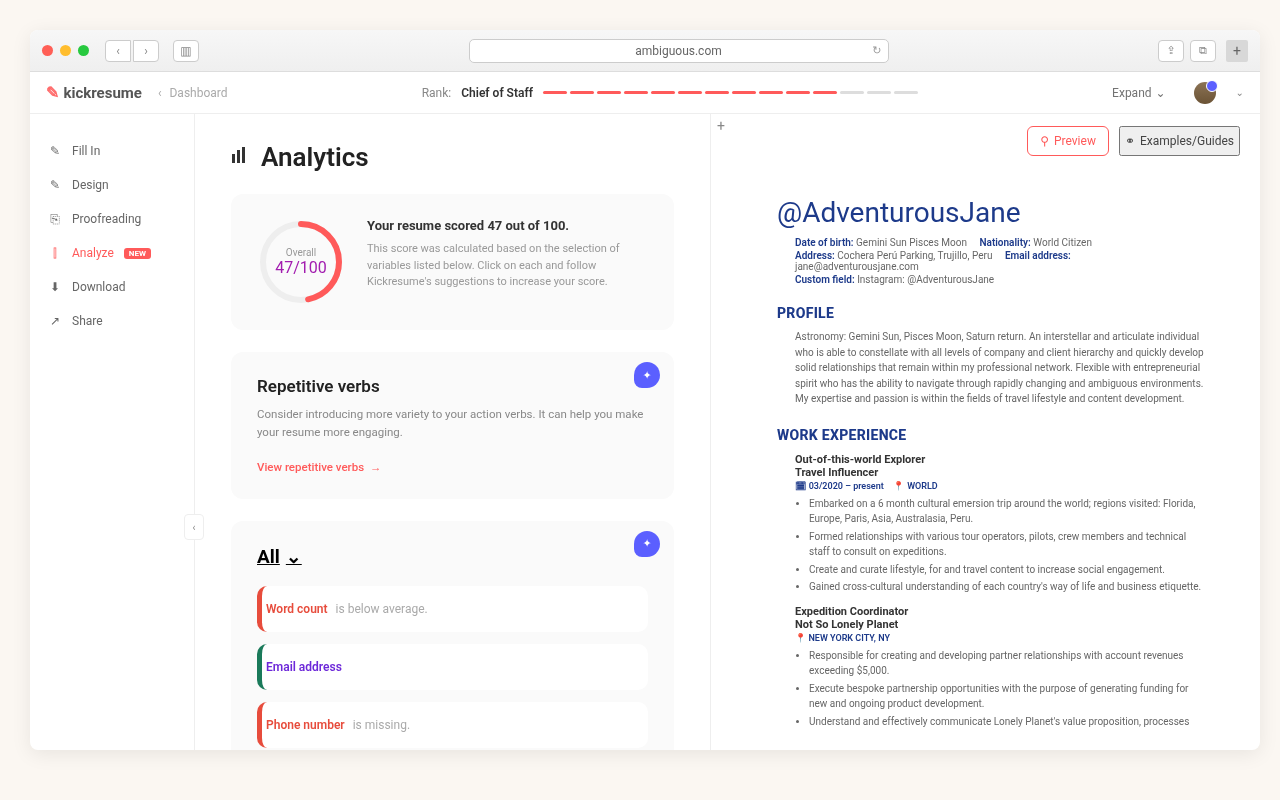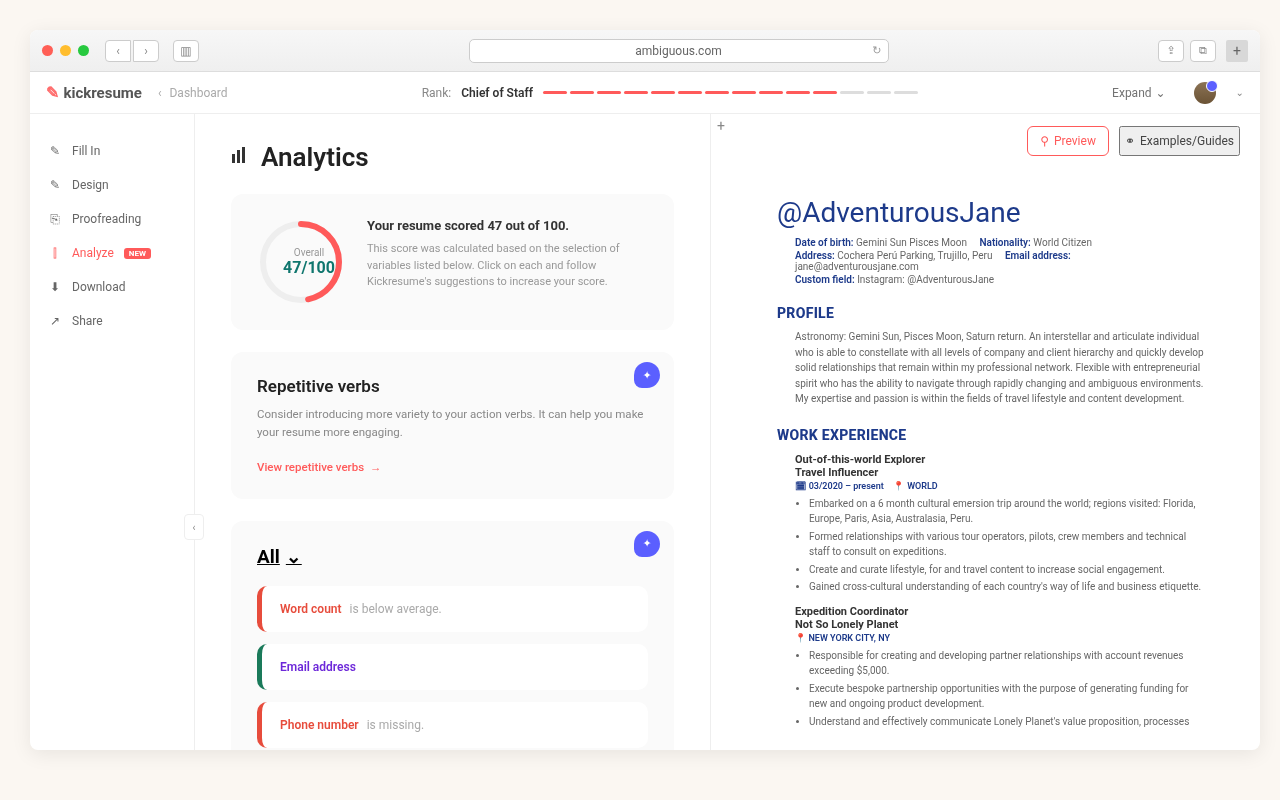--- a/index.html
+++ b/index.html
@@ -48,35 +48,35 @@
   .main { flex:1; display:flex; overflow:hidden;}
   .left-pane { width:515px; padding:28px 36px 0 36px; overflow-y:auto;}
   .page-title { display:flex; align-items:center; gap:12px; margin-bottom:22px;}
   .page-title h1 { font-size:26px; font-weight:600; color:#222;}
   .chart-icon { font-size:18px; color:#333;}
 
   .card { background:#fafafa; border-radius:12px; padding:24px 26px; margin-bottom:22px; position:relative;}
   .score-card { display:flex; gap:22px; align-items:flex-start;}
   .gauge { width:88px; height:88px; position:relative;}
   .gauge svg { transform:rotate(-90deg);}
-  .gauge-label { position:absolute; top:0; left:8px; width:100%; height:100%; display:flex; flex-direction:column; align-items:center; justify-content:center;}
+  .gauge-label { position:absolute; top:0; left:0; width:100%; height:100%; display:flex; flex-direction:column; align-items:center; justify-content:center;}
   .gauge-label .ov { font-size:10px; color:#999;}
-  .gauge-label .sc { font-size:16px; font-weight:700; color:#0f766e;}
+  .gauge-label .sc { font-size:16px; font-weight:400; color:#a21caf;}
   .score-text h3 { font-size:13px; font-weight:700; color:#333; margin-bottom:8px;}
   .score-text p { font-size:11px; color:#999; line-height:1.5;}
 
   .star-badge { position:absolute; top:10px; right:14px; width:26px; height:26px; background:#5b5fff; border-radius:50% 50% 50% 8px; display:flex;align-items:center;justify-content:center;color:#fff;font-size:11px;}
 
   .card h2 { font-size:17px; font-weight:600; color:#222; margin-bottom:10px;}
   .card .desc { font-size:11.5px; color:#888; line-height:1.55; margin-bottom:14px;}
   .link-action { color:#ff5a5a; font-size:11.5px; font-weight:500; text-decoration:none; display:inline-flex; align-items:center; gap:6px;}
 
   .filter-head { display:flex; align-items:center; gap:6px; margin-bottom:18px;}
   .filter-head span { font-size:19px; font-weight:700; text-decoration:underline;}
-  .issue { background:#fff; border-radius:10px; padding:16px 18px; margin-bottom:12px; display:flex; align-items:center; gap:4px; border-left:5px solid; font-size:12px;}
+  .issue { background:#fff; border-radius:10px; padding:16px 4px; margin-bottom:12px; display:flex; align-items:center; gap:4px; border-left:5px solid; font-size:12px;}
   .issue.red { border-color:#e74c3c;}
   .issue.green { border-color:#1a7a5a;}
   .issue .key { font-weight:600;}
   .issue.red .key { color:#e74c3c;}
   .issue.green .key { color:#6d28d9;}
   .issue .msg { color:#aaa; margin-left:4px;}
 
   .right-pane { flex:1; border-left:1px solid #eee; display:flex; flex-direction:column; position:relative;}
   .add-tab { position:absolute; top:4px; left:6px; font-size:14px; color:#888;}
   .right-toolbar { display:flex; justify-content:flex-end; gap:10px; padding:12px 20px;}

